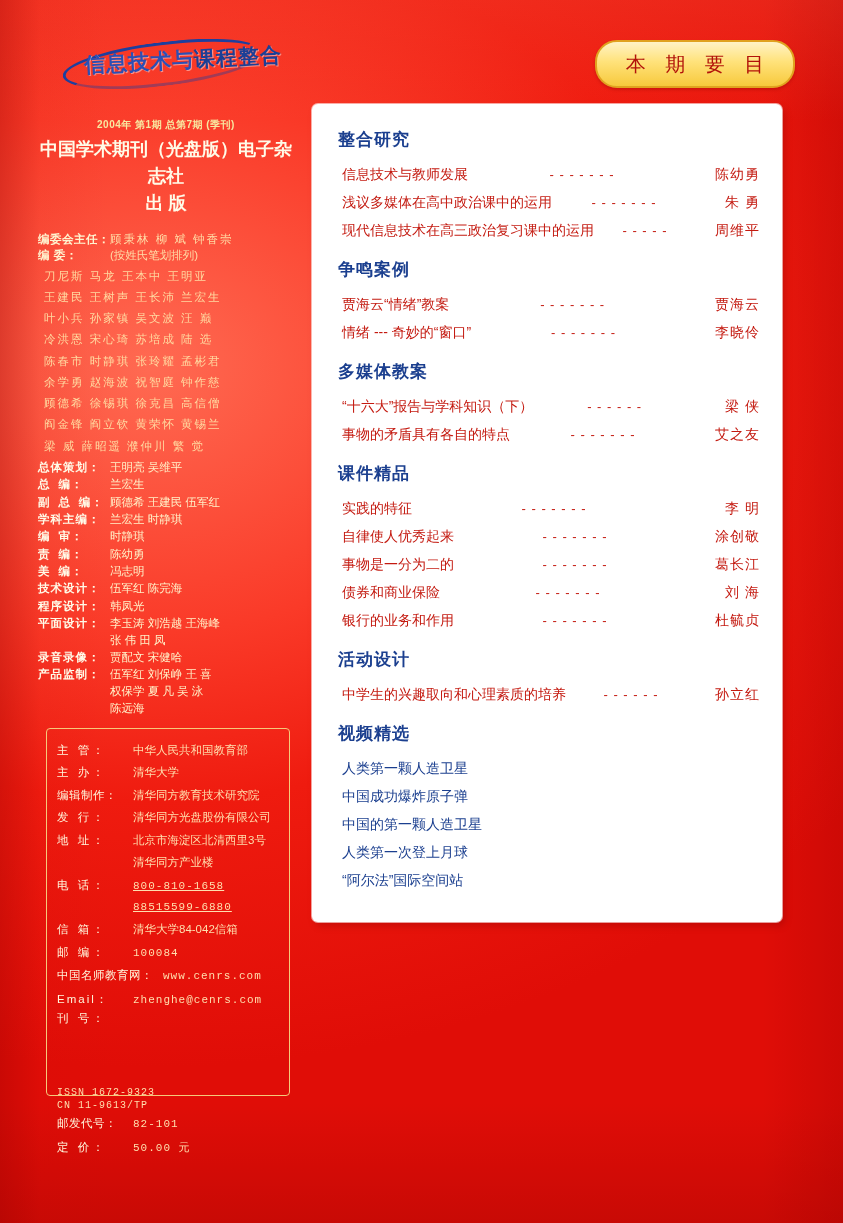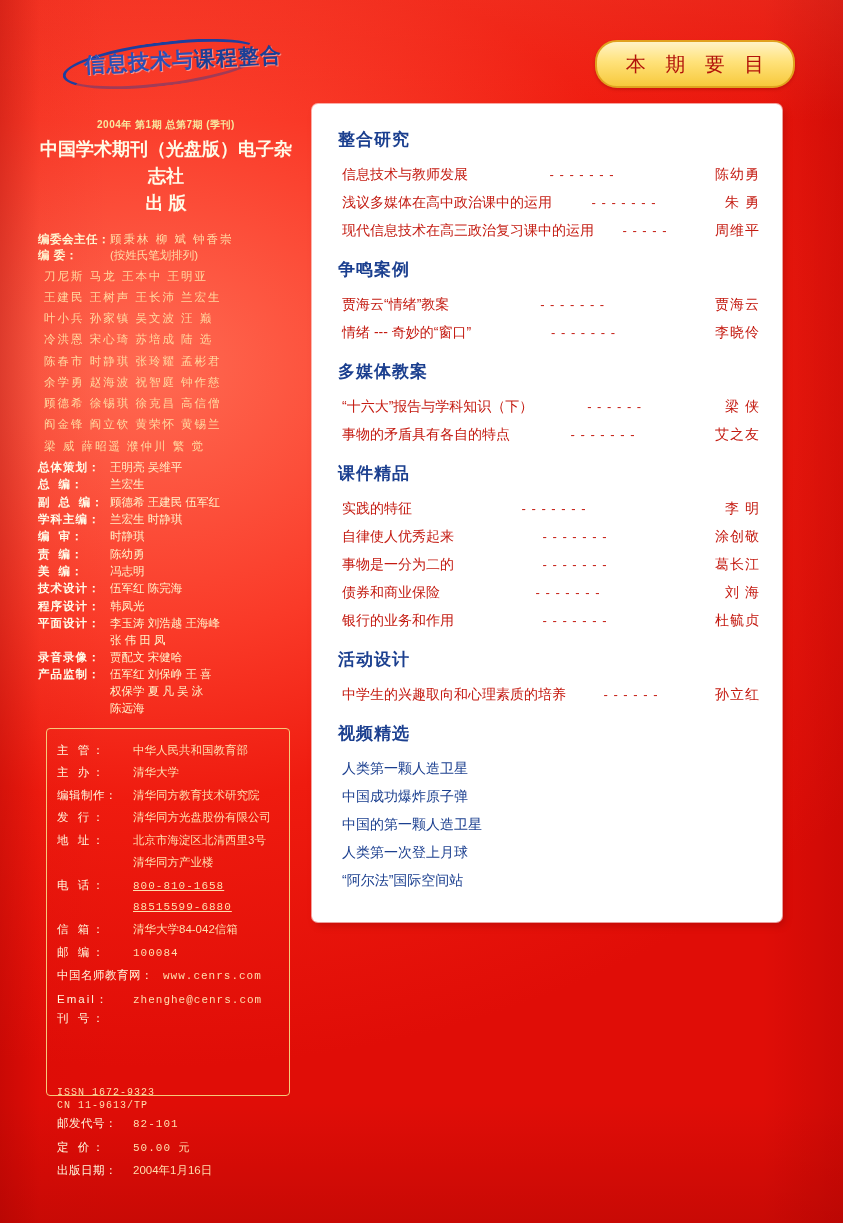--- a/index.html
+++ b/index.html
@@ -399,24 +399,20 @@
 CN 11-9613/TP</span>
     </div>
     <div class="contact-row">
       <span class="c-label nolet">邮发代号：</span>
       <span class="c-val mono">82-101</span>
     </div>
     <div class="contact-row">
       <span class="c-label">定      价：</span>
       <span class="c-val mono">50.00 元</span>
     </div>
-    <div class="contact-row">
-      <span class="c-label nolet">出版日期：</span>
-      <span class="c-val">2004年1月16日</span>
-    </div>
   </div>
 
   <div class="panel">
 
     <div class="sec">
       <div class="sec-title">整合研究</div>
       <div class="entry">
         <span class="entry-title">信息技术与教师发展</span>
         <span class="entry-dash">- - - - - - -</span>
         <span class="entry-author">陈幼勇</span>

